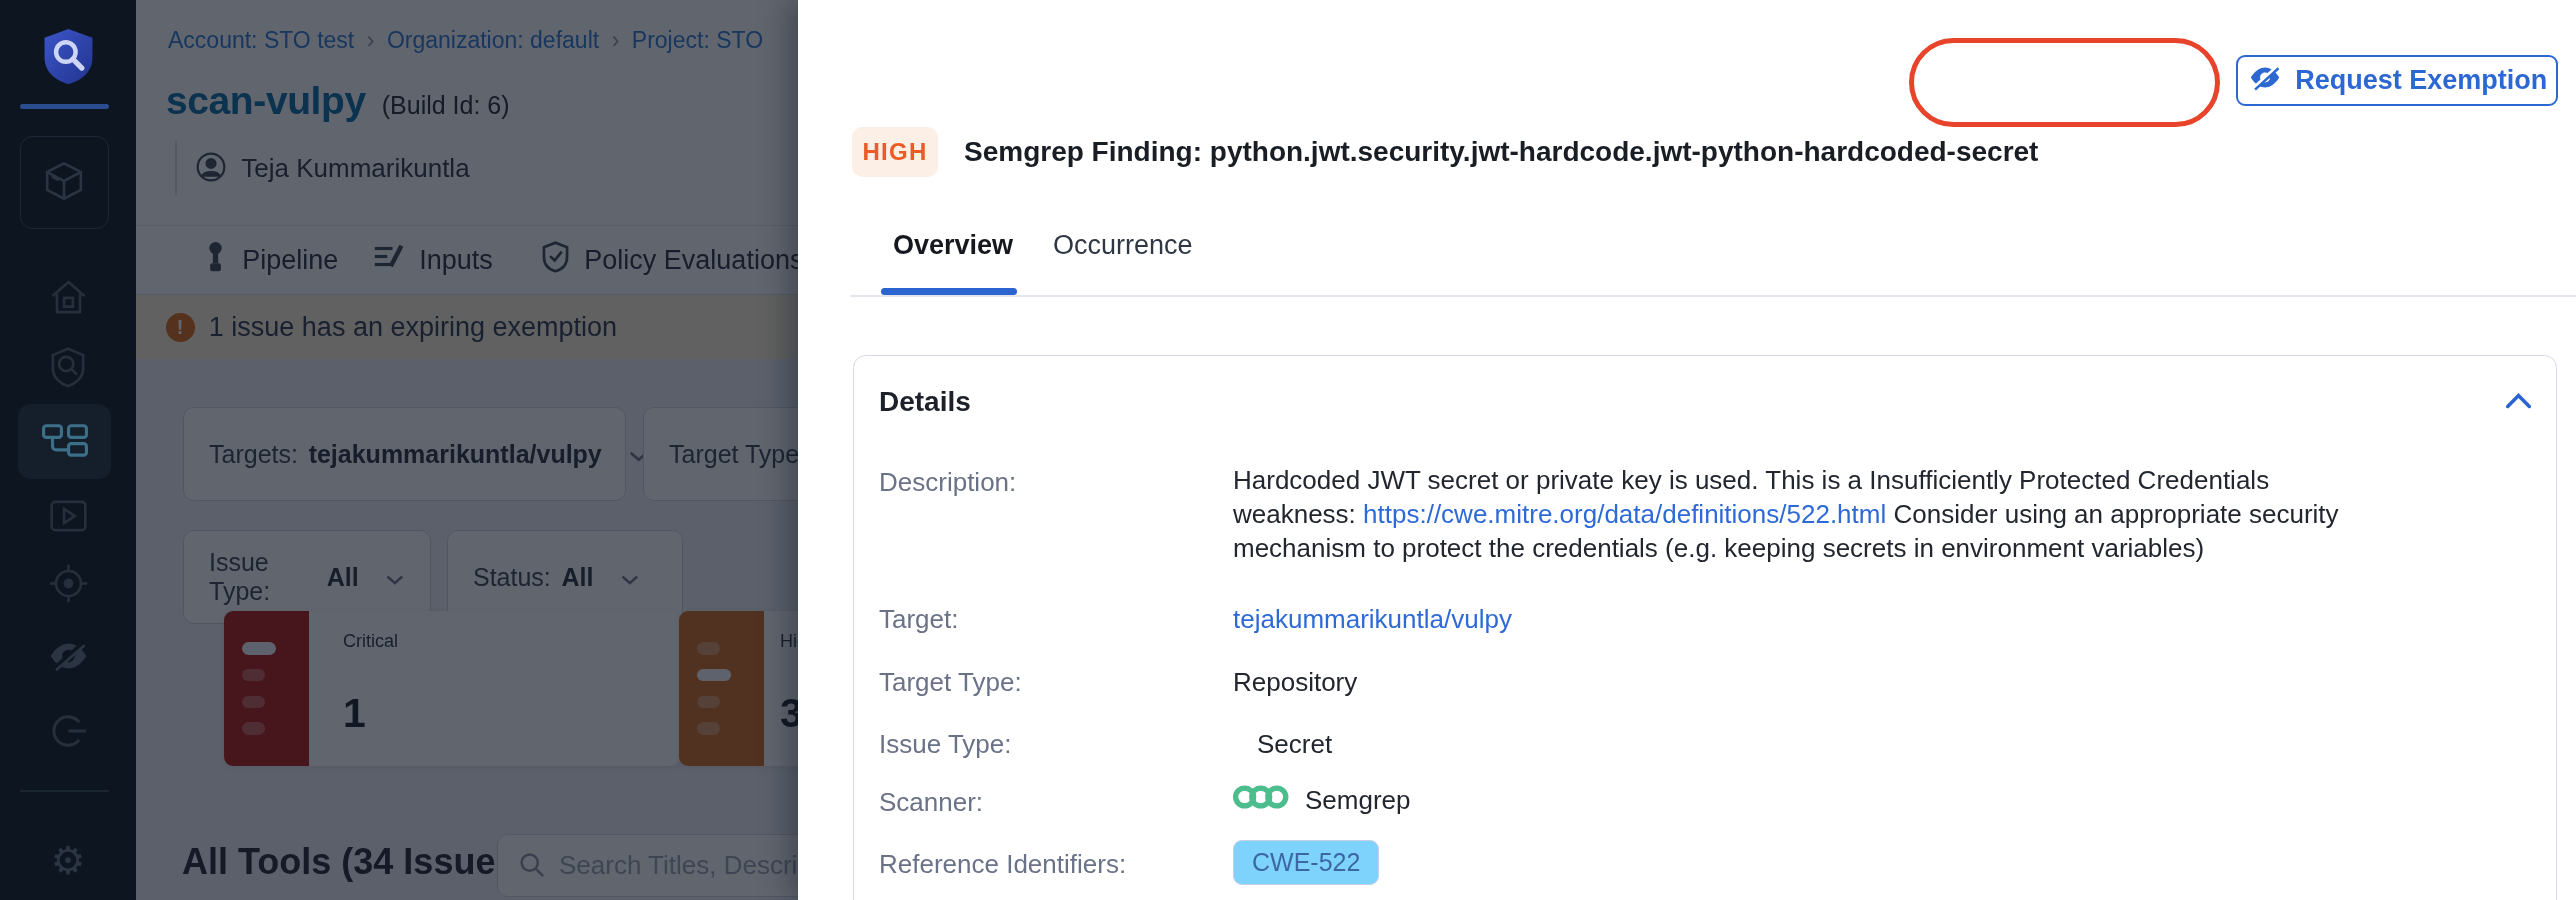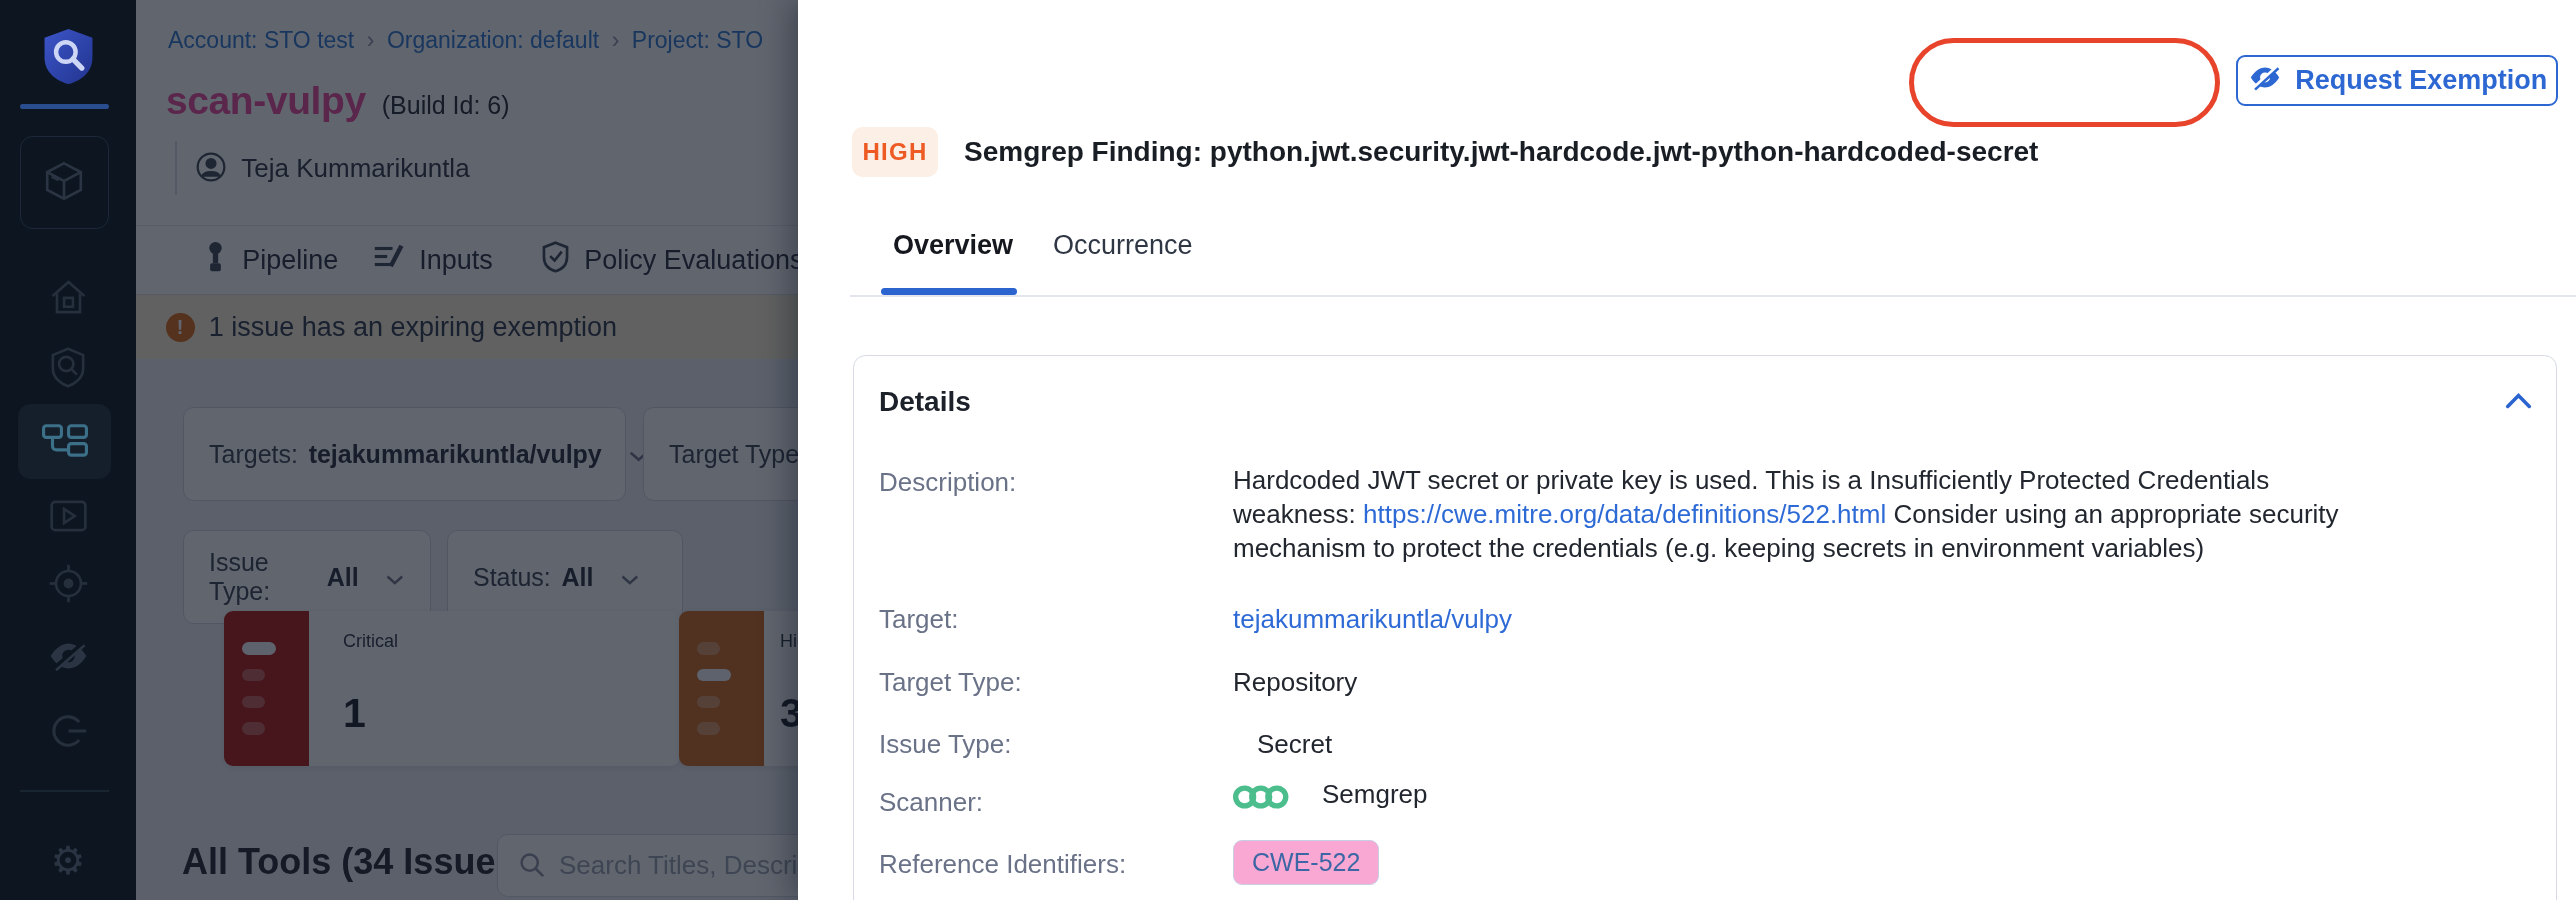--- a/index.html
+++ b/index.html
@@ -15,21 +15,21 @@
   .side-active { position:absolute; left:18px; top:404px; width:93px; height:75px; background:#141f2b; border-radius:12.5px; display:flex; align-items:center; justify-content:center; }
   .side-divider { position:absolute; left:19.7px; top:790px; width:89px; height:1.8px; background:#1a2532; }
   .gear-glyph { font-size:39px; color:#2a3442; line-height:1; }
 
   
   .content { position:absolute; left:136px; top:0; width:857px; height:900px; background:#eef1f6; z-index:10; }
   .hdr { position:absolute; left:0; top:0; width:857px; height:295px; background:#ffffff; }
   .breadcrumb { position:absolute; left:32px; top:27px; font-size:23px; color:#2d78cf; display:flex; gap:12.5px; align-items:center; }
   .crumb-sep { color:#8d93a3; font-size:23px; }
   .page-title-row { position:absolute; left:30px; top:79px; display:flex; align-items:baseline; gap:16px; }
-  .page-title { font-size:39px; font-weight:bold; color:#ec4899; letter-spacing:-0.4px; }
+  .page-title { font-size:39px; font-weight:bold; color:#0369a1; letter-spacing:-0.4px; }
   .build-id { font-size:25px; color:#20262f; }
   .user-row { position:absolute; left:39px; top:141px; height:54px; display:flex; align-items:center; gap:14.3px; border-left:2.7px solid #d8dbe3; padding-left:18px; }
   .user-name { font-size:26px; color:#2c3340; }
   .tabsbar { position:absolute; left:0; top:225px; width:857px; height:70px; background:#ffffff; border-top:1.8px solid #e6e8ee; border-bottom:1.8px solid #dfe2ea; }
   .ltab { position:absolute; top:0; height:68px; display:flex; align-items:center; gap:14.3px; font-size:27px; color:#262d3d; }
   .banner { position:absolute; left:0; top:295px; width:857px; height:64px; background:#fdf4d7; display:flex; align-items:center; }
   .banner-icon { margin-left:29.5px; width:29px; height:29px; border-radius:50%; background:#da6a14; color:#fff; font-size:19.7px; font-weight:bold; display:flex; align-items:center; justify-content:center; }
   .banner-text { margin-left:14.3px; font-size:27px; color:#2e3647; }
   .pill { position:absolute; height:94px; background:#ffffff; border:1.8px solid #cfd3de; border-radius:10.7px; display:flex; align-items:center; padding:0 25px; gap:10.7px; font-size:25px; color:#3a4150; }
   .pill b { color:#272d3a; }
@@ -62,22 +62,22 @@
   .dtab.active { font-weight:bold; color:#15181e; }
   .dtab-underline { position:absolute; left:83px; top:288px; width:136px; height:7.1px; border-radius:4.5px; background:#2c64cf; }
   .dtab-line { position:absolute; left:52px; top:295px; width:1727px; height:1.8px; background:#e4e6ee; }
   .details-card { position:absolute; left:55px; top:355px; width:1704px; height:607px; border:1.8px solid #d7dae6; border-radius:12.5px; background:#fff; }
   .dc-heading { position:absolute; left:25px; top:30px; font-size:28px; font-weight:bold; color:#1d212a; }
   .dc-collapse { position:absolute; right:23px; top:36px; cursor:pointer; }
   .frow-label { position:absolute; left:25px; font-size:26px; color:#6a7288; }
   .frow-value { position:absolute; left:379px; font-size:26px; color:#22262e; }
   .desc-line { white-space:nowrap; line-height:34px; }
   .tlink { color:#2e6ad6; cursor:pointer; }
-  .scan-row { display:flex; gap:30px; }
-  .cwe-chip { display:inline-block; background:#f9a8d4; border:1.8px solid #c7cfe6; border-radius:9px; padding:7.1px 18px; font-size:25px; color:#3c66a4; }
+  .scan-row { display:flex; align-items:center; gap:13px; }
+  .cwe-chip { display:inline-block; background:#7dd3fc; border:1.8px solid #c7cfe6; border-radius:9px; padding:7.1px 18px; font-size:25px; color:#3c66a4; }
 </style>
 </head>
 <body>
 
 <div class="stage">
 
   <aside class="sidebar">
     <div class="side-item" style="top:25px;height:63px;">
       <svg width="55" height="59" viewBox="0 0 62 66">
         <defs>

